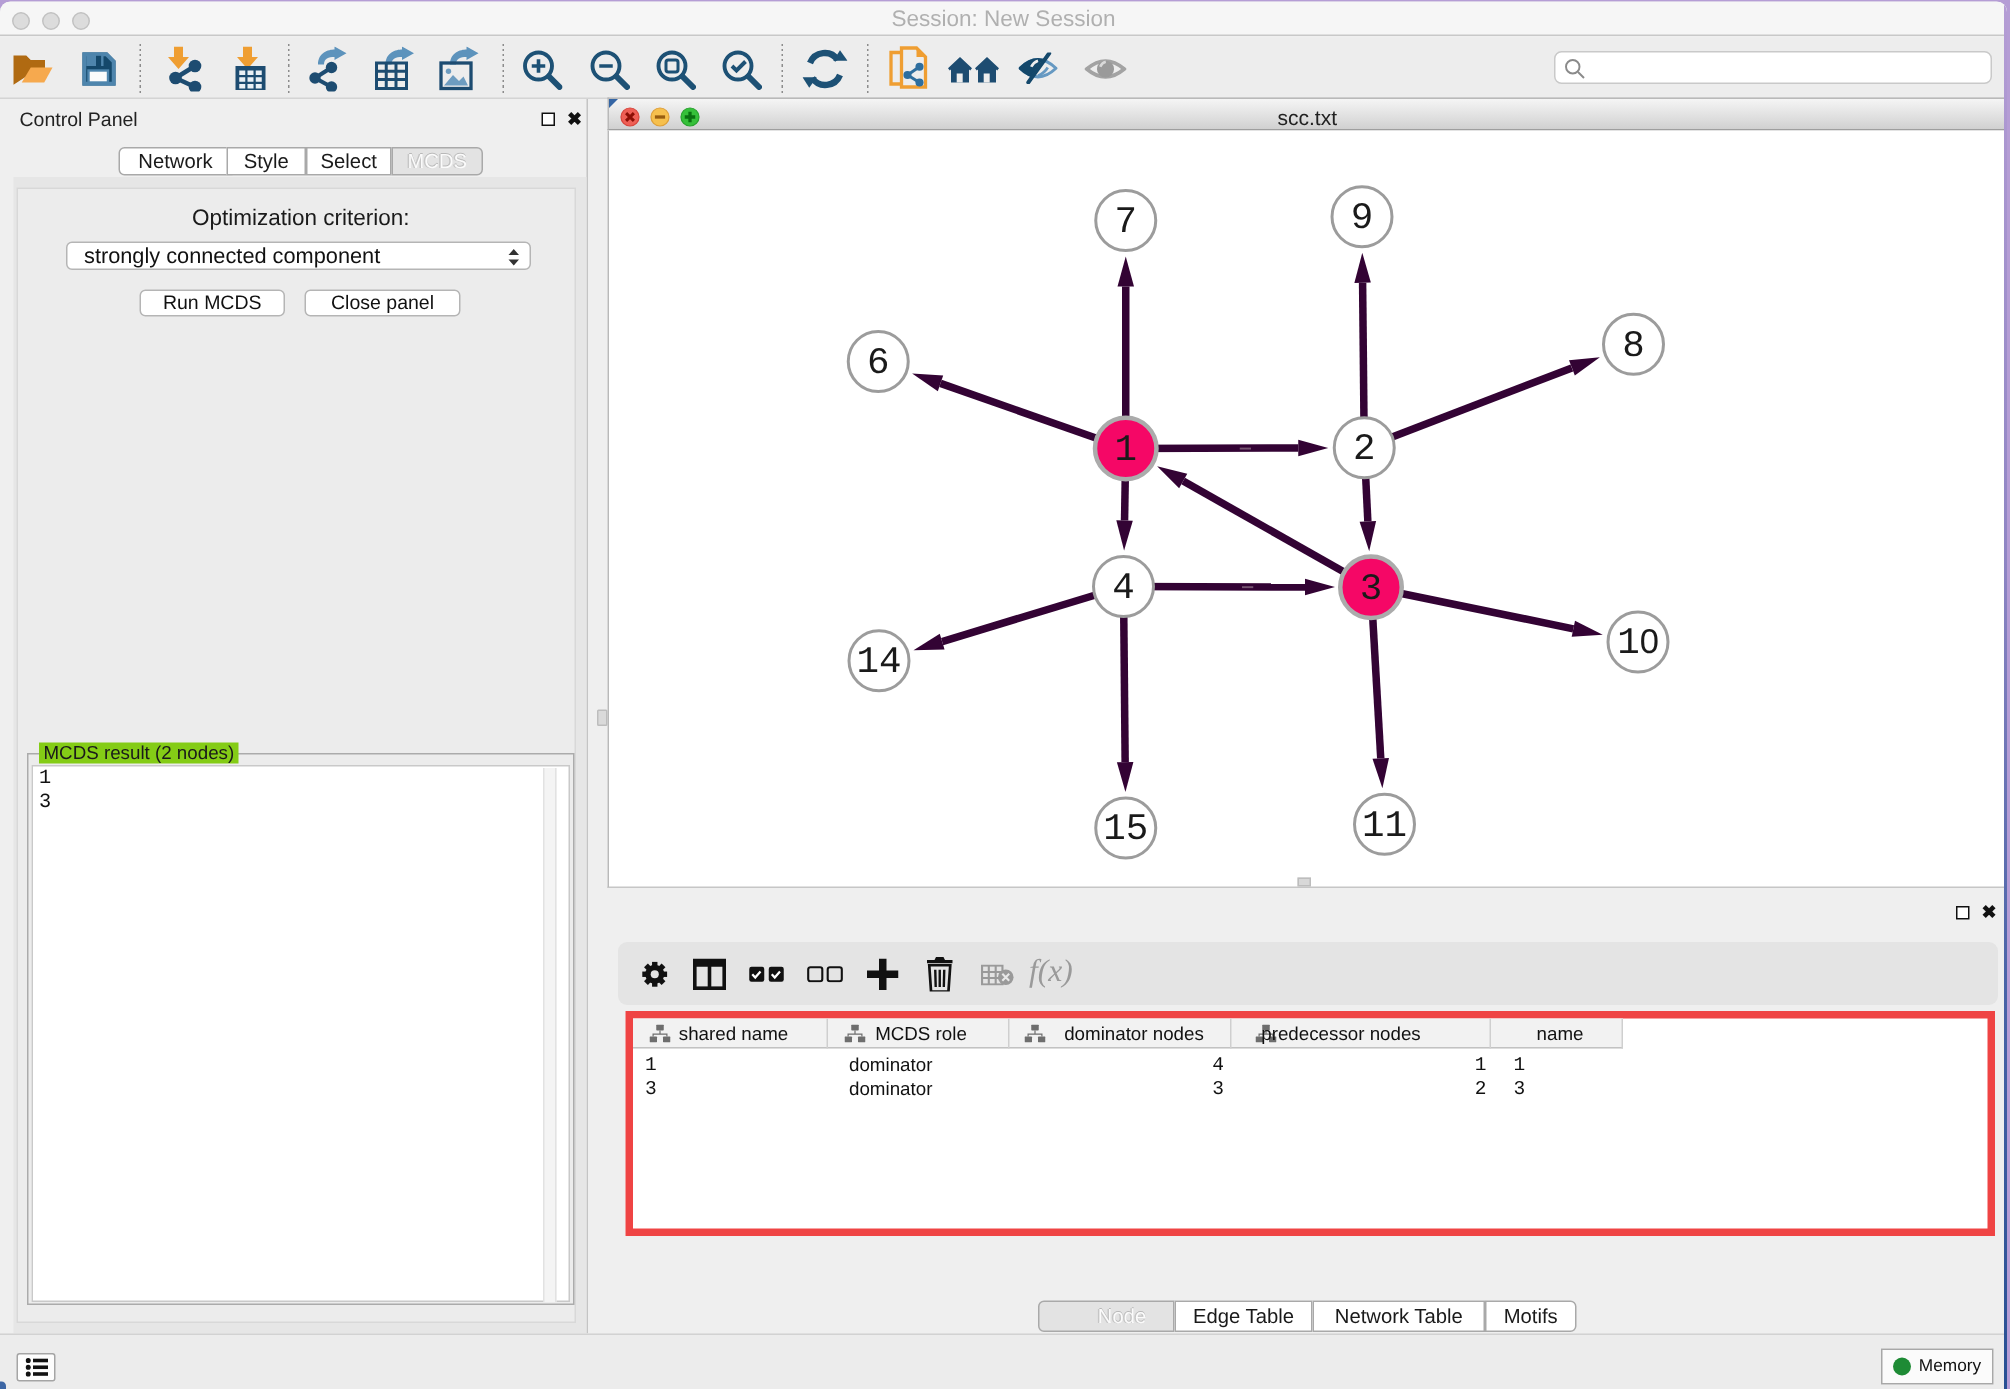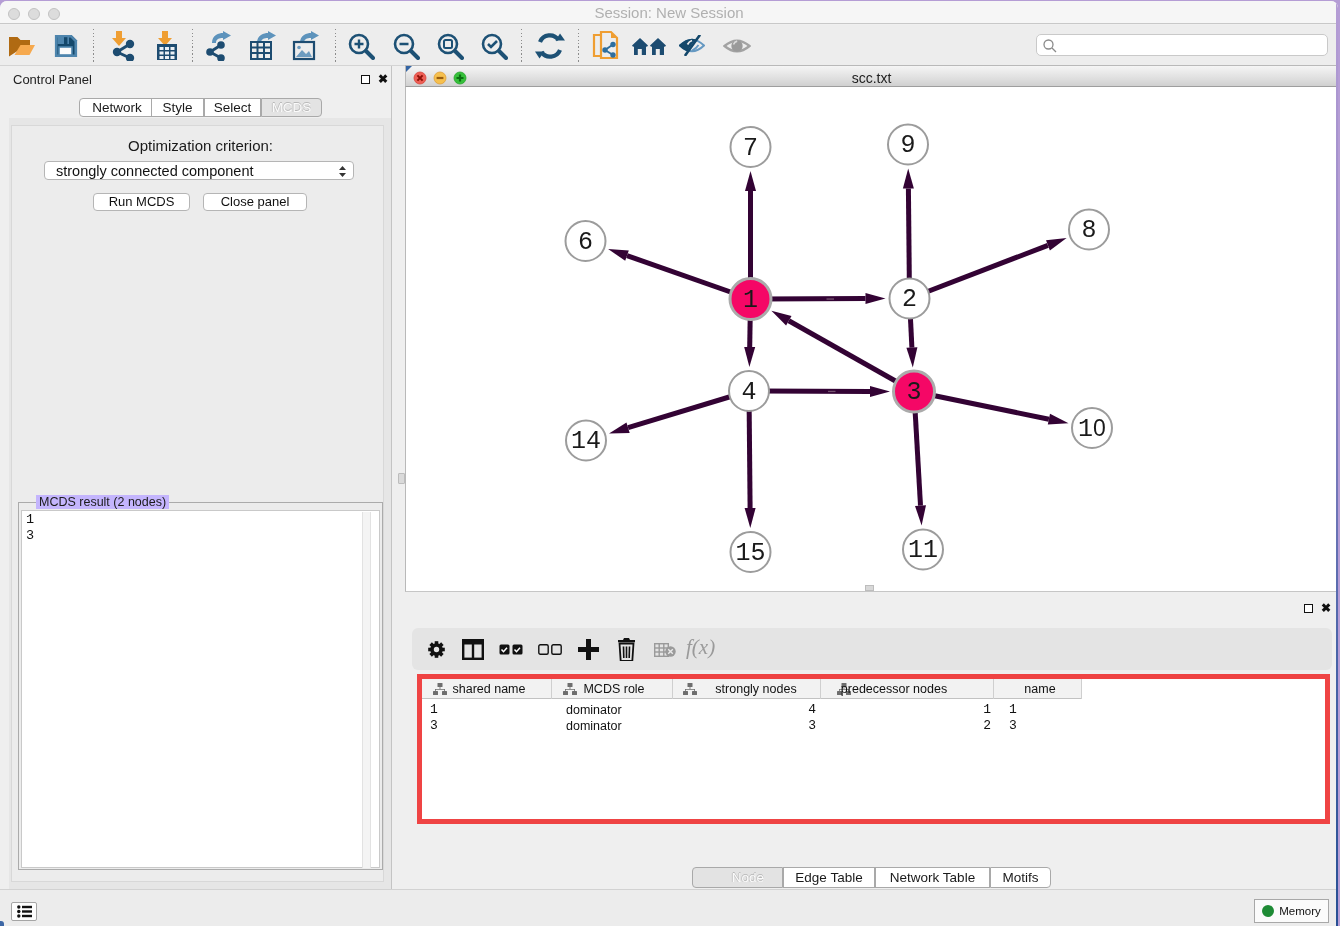--- a/index.html
+++ b/index.html
@@ -43,21 +43,21 @@
   background:#ececec; border:1px solid #d8d8d8; }
 #opt-label { position:absolute; left:0; top:19px; width:383px; text-align:center; font-size:15px; color:#1a1a1a; }
 #combo { position:absolute; left:35px; top:43px; width:310px; height:19px;
   background:#fff; border:1px solid #b5b5b5; border-radius:4px;
   font-size:14.5px; color:#111; line-height:18px; padding-left:11px; }
 #combo svg { position:absolute; right:5px; top:2px; }
 .btn { position:absolute; top:75px; height:18px; background:#fff; border:1px solid #b5b5b5;
   border-radius:4px; font-size:13px; color:#111; text-align:center; line-height:16px; }
 #groupbox { position:absolute; left:9px; top:384px; width:365px; height:368px;
   border:1px solid #ababab; }
-#gb-label { position:absolute; left:17px; top:-8px; background:#c4b5fd; padding:0 3px;
+#gb-label { position:absolute; left:7px; top:-8px; background:#84cc16; padding:0 3px;
   font-size:12.5px; color:#1a1a1a; }
 #gb-text { position:absolute; left:2px; top:7px; width:359px; height:358px; background:#fff;
   border:1px solid #c9c9c9; font-family:"Liberation Mono", monospace; font-size:13.5px; color:#111; padding:1px 0 0 4px; line-height:16px; }
 #gb-scroll { position:absolute; right:8px; top:1px; width:9px; height:356px;
   background:#f4f4f4; border-left:1px solid #e2e2e2; border-right:1px solid #e2e2e2; }
 
 #netwin { position:absolute; left:405px; top:64px; width:933px; height:527px; }
 #net-title { position:absolute; left:0; top:0; width:933px; height:22px;
   background:linear-gradient(#f5f5f5, #dcdcdc 70%, #d0d0d0); border:1px solid #b9b9b9; border-bottom:1px solid #9e9e9e; }
 #net-title .name { position:absolute; top:4px; left:0; width:100%; text-align:center; font-size:14px; color:#222; }
@@ -495,21 +495,21 @@
         <svg class="hico" style="left:415px;" width="14" height="12" viewBox="0 0 14 12">
             <g fill="#6e6e6e">
               <rect x="4.5" y="0" width="5" height="4" rx="0.5"></rect>
               <rect x="0" y="8" width="5" height="4" rx="0.5"></rect>
               <rect x="9" y="8" width="5" height="4" rx="0.5"></rect>
               <path d="M6.6 4 h0.8 v2 h-0.8 Z M2 6 h10 v0.8 h-10 Z M2 6 h0.8 v2 h-0.8 Z M11.2 6 h0.8 v2 h-0.8 Z"></path>
             </g>
           </svg>
         <div class="htext" style="left:17px; width:100px;">shared name</div>
         <div class="htext" style="left:132px; width:120px;">MCDS role</div>
-        <div class="htext" style="left:274px; width:120px;">strongly nodes</div>
+        <div class="htext" style="left:274px; width:120px;">dominator nodes</div>
         <div class="htext" style="left:412px; width:120px;">predecessor nodes</div>
         <div class="htext" style="left:558px; width:120px;">name</div>
       </div>
       <div class="trow" style="left:0; top:23px; width:911px;">
         <div class="tcell mono" style="left:8px;">1</div>
         <div class="tcell" style="left:144px;">dominator</div>
         <div class="tcell mono" style="left:251px; width:143px; text-align:right;">4</div>
         <div class="tcell mono" style="left:399px; width:170px; text-align:right;">1</div>
         <div class="tcell mono" style="left:587px;">1</div>
       </div>

